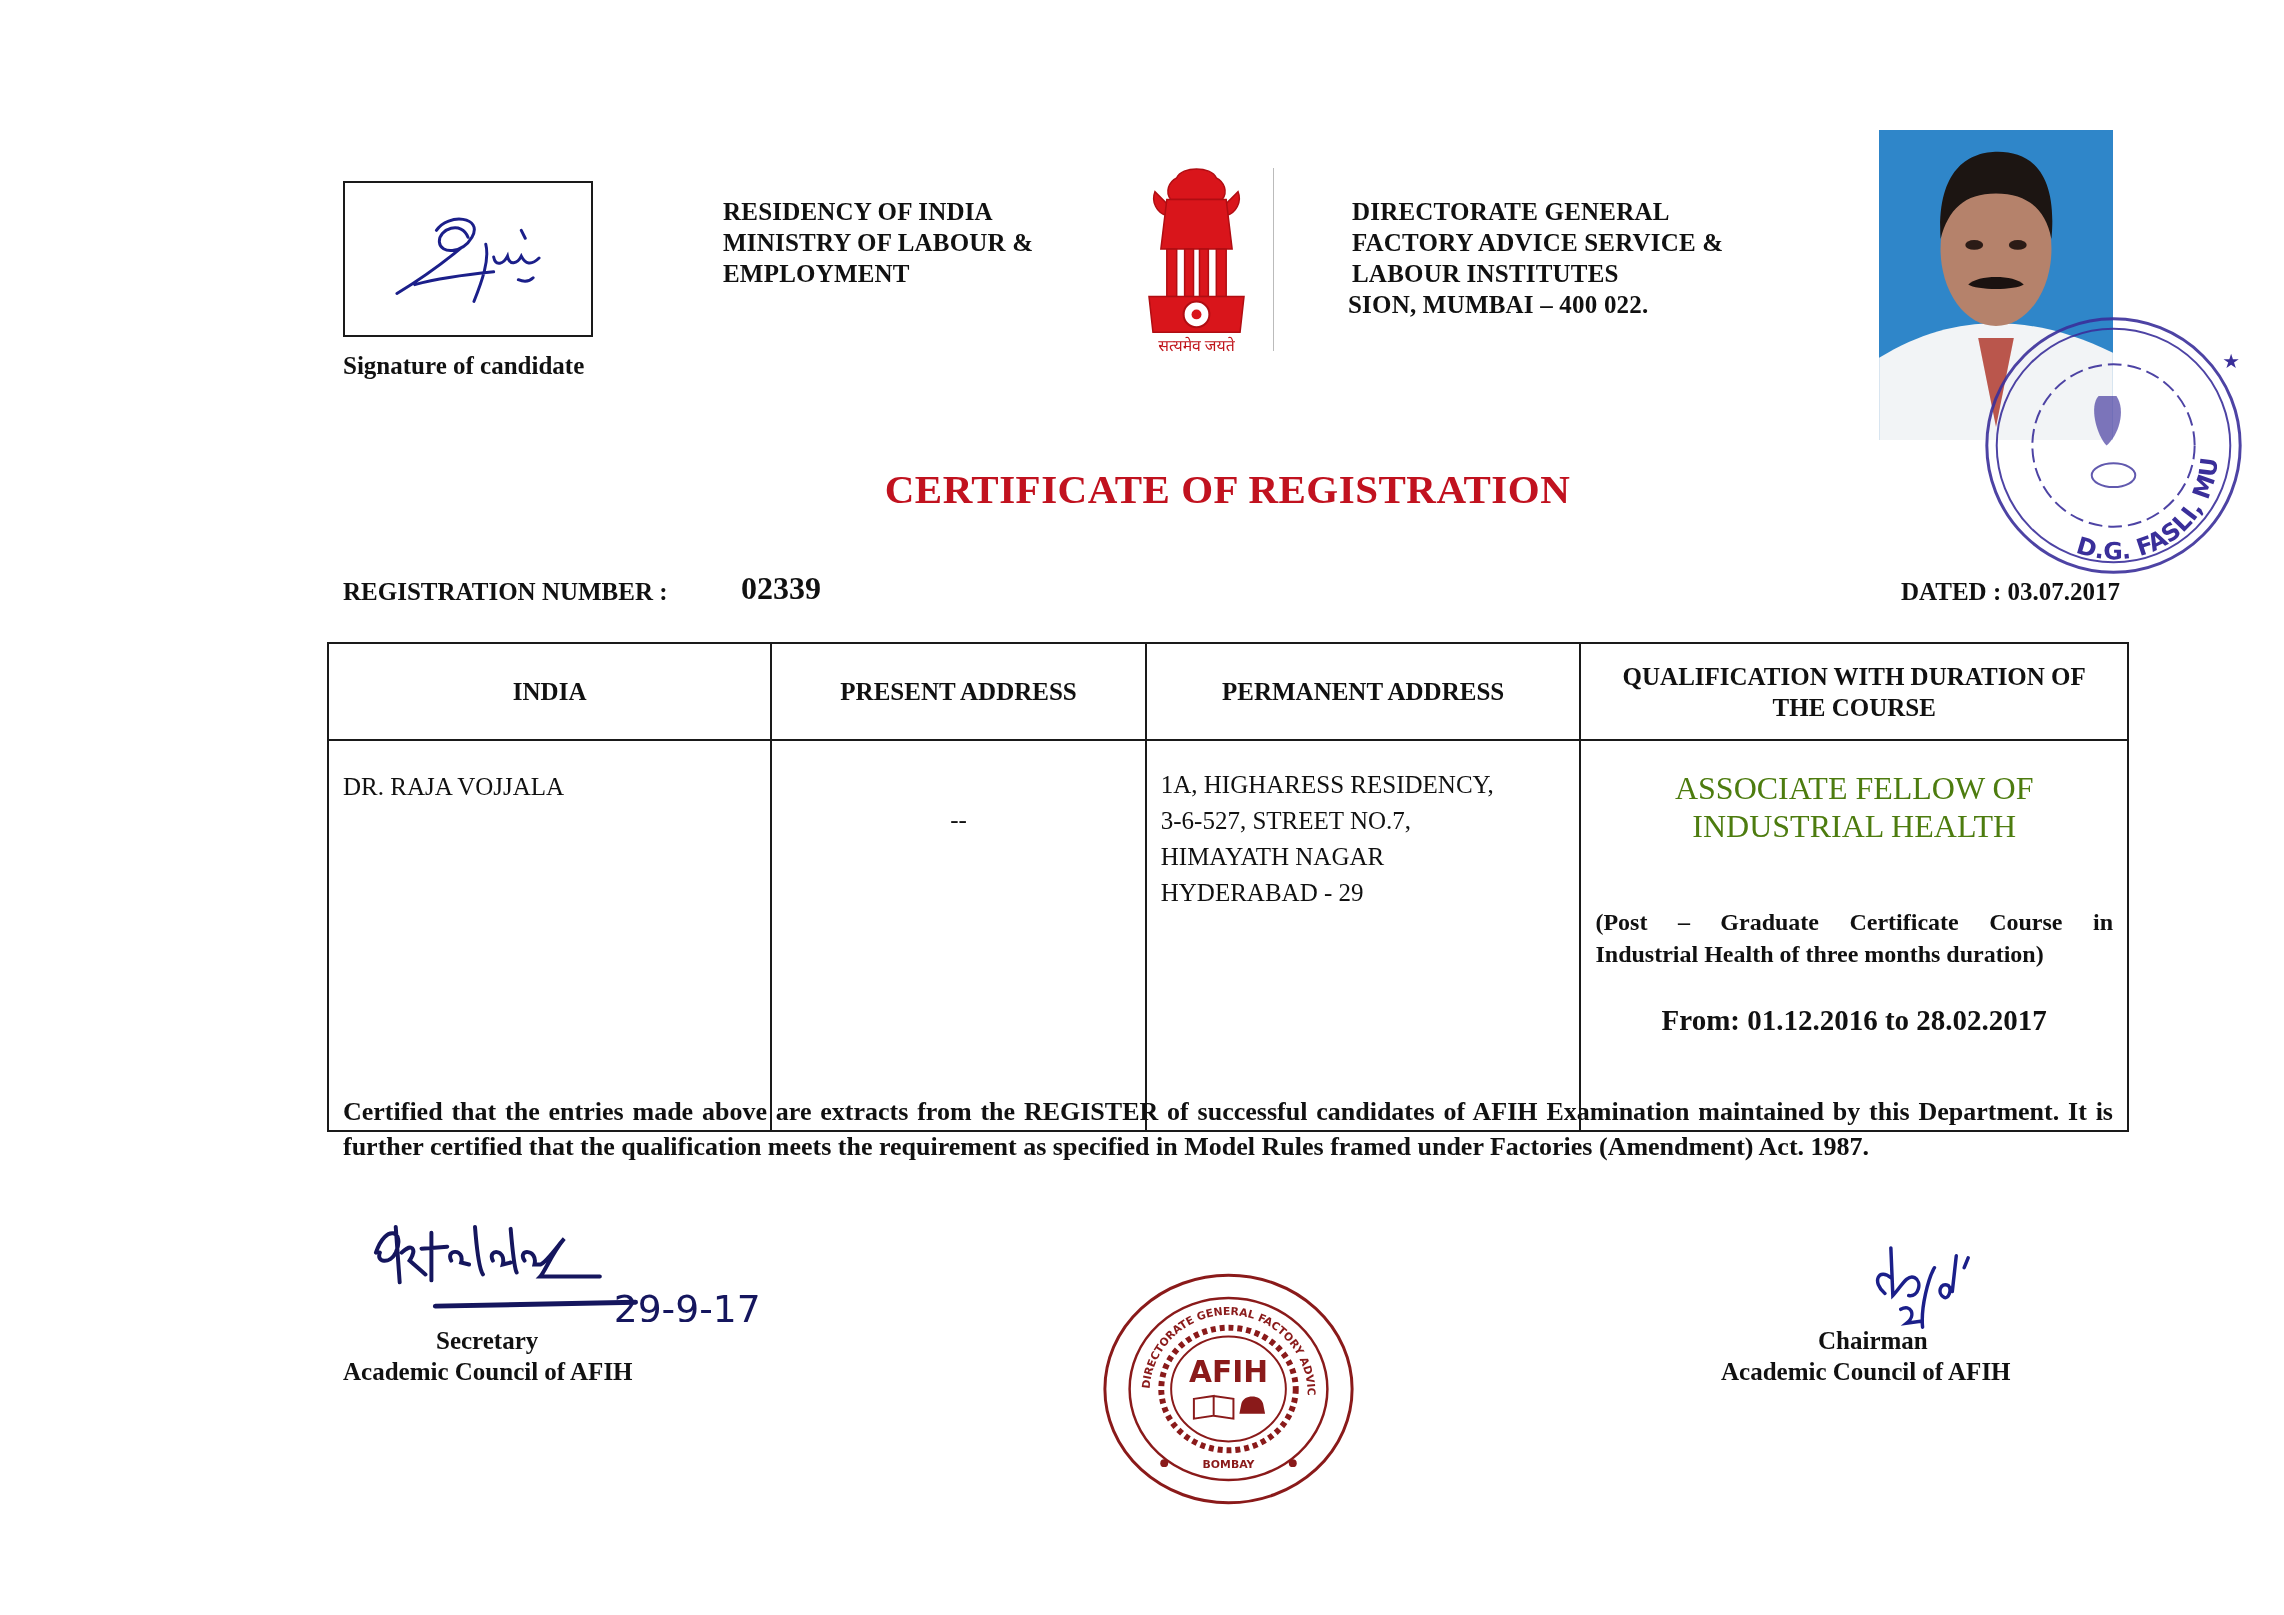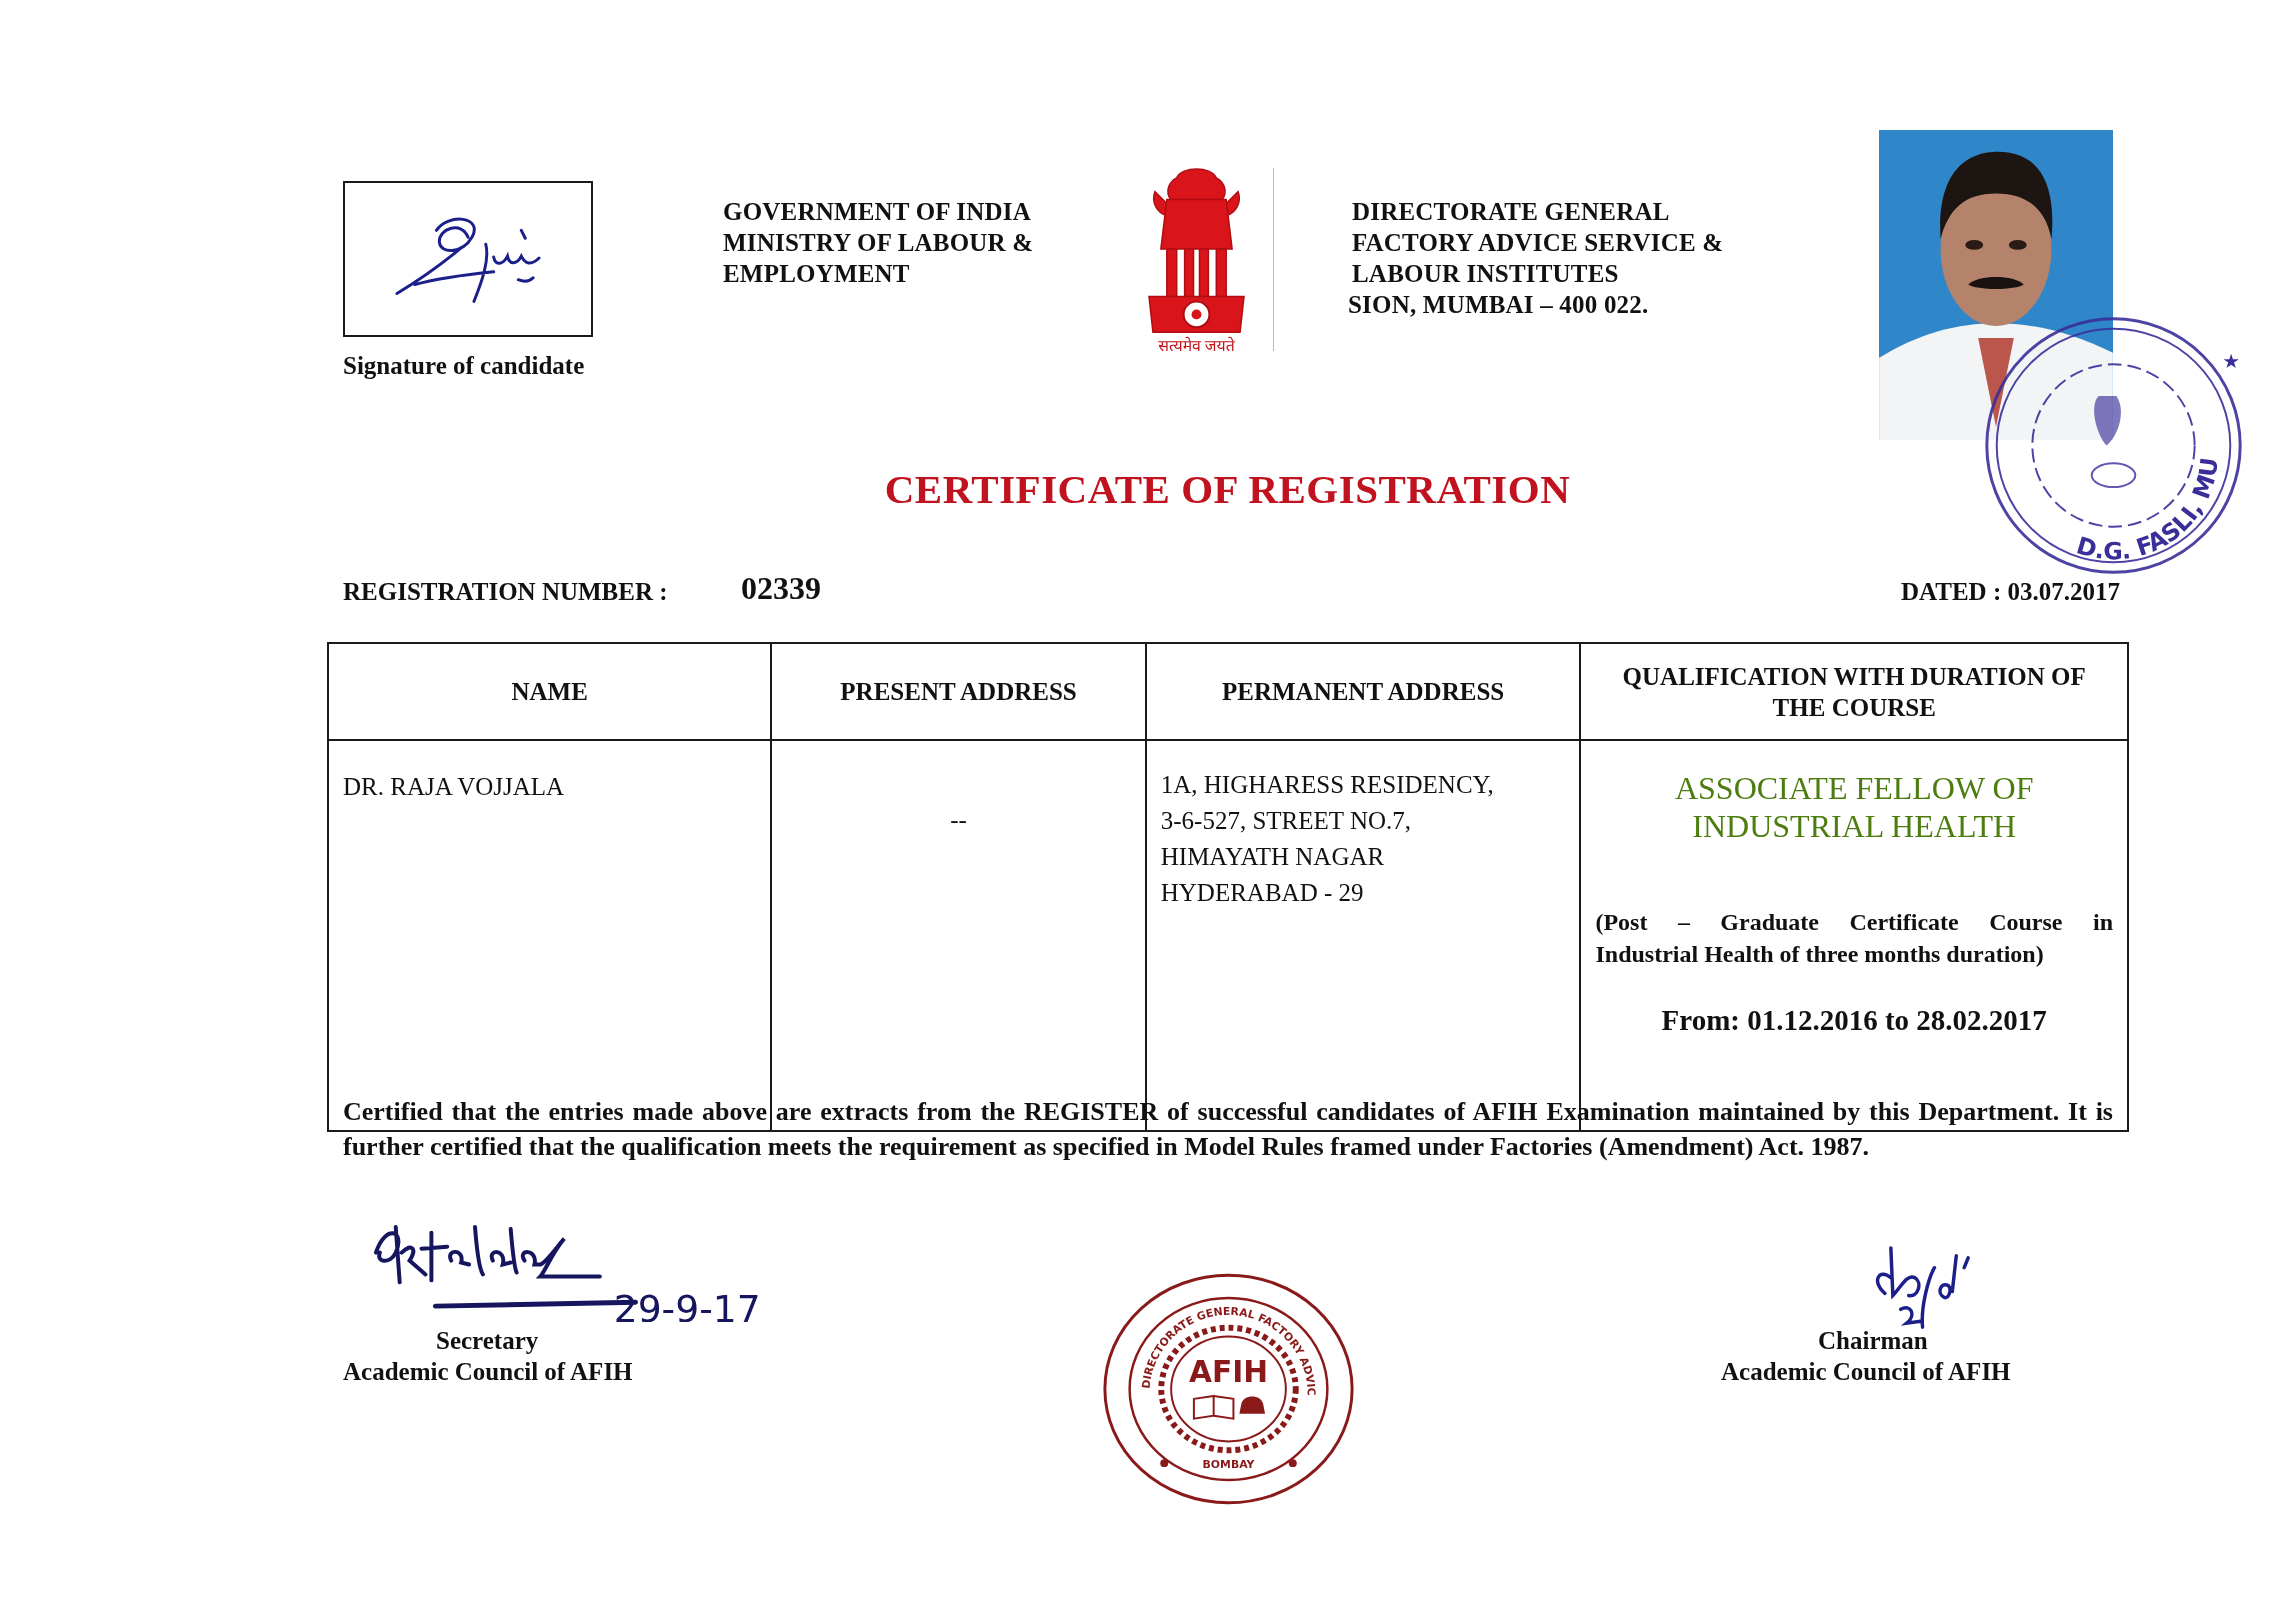--- a/index.html
+++ b/index.html
@@ -73,21 +73,21 @@
 <body>
 
 <div id="sig-box" class="abs">
   <svg width="246" height="152" viewBox="0 0 248 154">
     <path d="M52 112 C80 95,100 80,118 65 M92 48 C104 30,140 34,128 55 C118 72,96 72,95 60 C94 46,118 38,124 55 M70 103 C100 95,130 92,150 90 M142 62 C146 78,138 100,130 120 M150 75 C152 85,160 82,164 74 C166 84,174 82,178 74 C182 82,188 84,196 76 M178 48 L182 56 M175 98 C180 100,186 100,190 96" fill="none" stroke="#1b1f8a" stroke-width="3" stroke-linecap="round"></path>
   </svg>
 </div>
 <div id="sig-label" class="abs">Signature of candidate</div>
 
 <div id="gov-block" class="abs hdr">
-  <span class="line">GOVERNMENT OF INDIA</span>
+  <span class="line">RESIDENCY OF INDIA</span>
   <span class="line">MINISTRY OF LABOUR &amp;</span>
   <span class="line">EMPLOYMENT</span>
 </div>
 
 <div id="emblem" class="abs">
   <svg width="119" height="198" viewBox="0 0 120 200">
     <g fill="#d9151b" stroke="#b00d12" stroke-width="1.5">
       <path d="M40 20 C45 8,75 8,80 20 C88 24,92 34,86 42 L34 42 C28 34,32 24,40 20 Z"></path>
       <path d="M18 34 C14 44,20 56,30 58 L30 46 Z"></path>
       <path d="M102 34 C106 44,100 56,90 58 L90 46 Z"></path>
@@ -144,21 +144,21 @@
 
 <div id="cert-title" class="abs">CERTIFICATE OF REGISTRATION</div>
 
 <div id="reg-label" class="abs">REGISTRATION NUMBER :</div>
 <div id="reg-number" class="abs">02339</div>
 <div id="dated" class="abs">DATED : 03.07.2017</div>
 
 <table id="reg-table" class="abs">
   <thead>
     <tr>
-      <th class="col-name">NAME</th>
+      <th class="col-name">INDIA</th>
       <th class="col-present">PRESENT ADDRESS</th>
       <th class="col-perm">PERMANENT ADDRESS</th>
       <th class="col-qual">QUALIFICATION WITH DURATION OF THE COURSE</th>
     </tr>
   </thead>
   <tbody>
     <tr>
       <td class="name-cell">DR. RAJA VOJJALA</td>
       <td class="present-cell">--</td>
       <td class="perm-cell">

